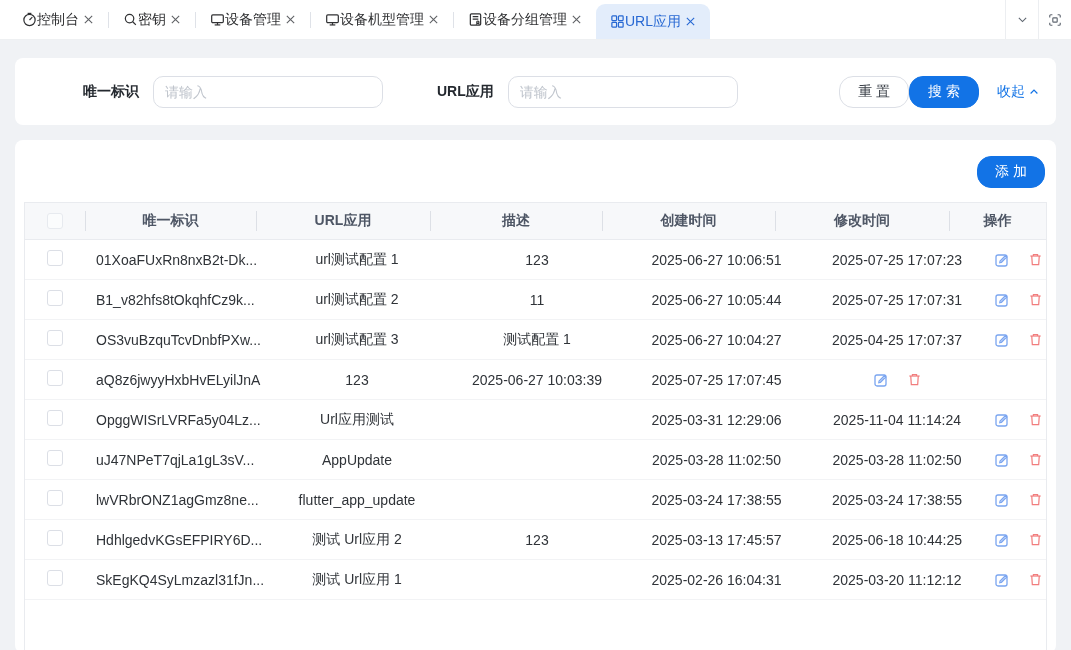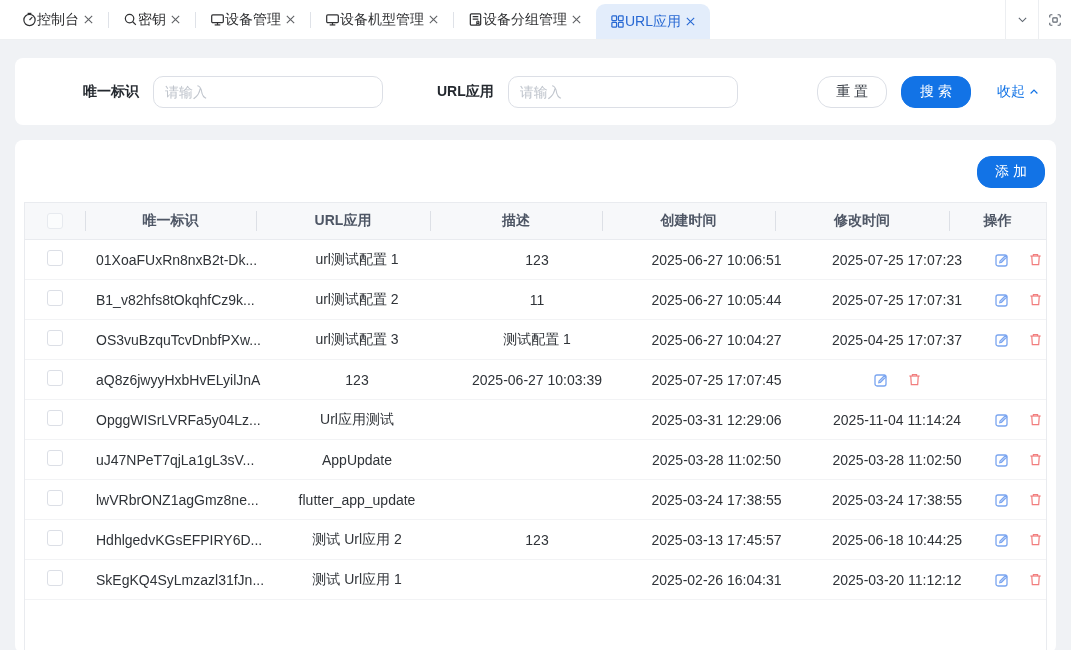--- a/index.html
+++ b/index.html
@@ -55,23 +55,23 @@
     color: #303133; outline: none; font-family: inherit;
   }
   .form-item input::placeholder { color: #bfc4cc; }
   .form-actions { margin-left: auto; display: flex; align-items: center; }
   .btn {
     height: 32px; padding: 0 18px; border-radius: 14px; font-size: 14px;
     font-family: inherit; cursor: pointer; background: #fff;
     border: 1px solid #dcdfe6; color: #3b4048;
   }
   .btn.primary { background: #1273e6; border-color: #1273e6; color: #fff; }
-  .btn + .btn { margin-left: 14px; }
+  .btn + .btn { margin-left: 0; }
   .collapse {
-    margin-left: 26px; color: #1273e6; display: flex; align-items: center;
+    margin-left: 18px; color: #1273e6; display: flex; align-items: center;
     gap: 3px; cursor: pointer; text-decoration: none;
   }
 
   
   .table-card { margin-top: 15px; min-height: 509px; padding: 16px 9px 0; }
   .table-toolbar { display: flex; justify-content: flex-end; margin-bottom: 14px; padding-right: 2px; }
   .table-toolbar .btn { padding: 0 17px; }
 
   .dtable { border: 1px solid #e9ebef; min-height: 451px; background: #fff; }
   .thead, .trow {

